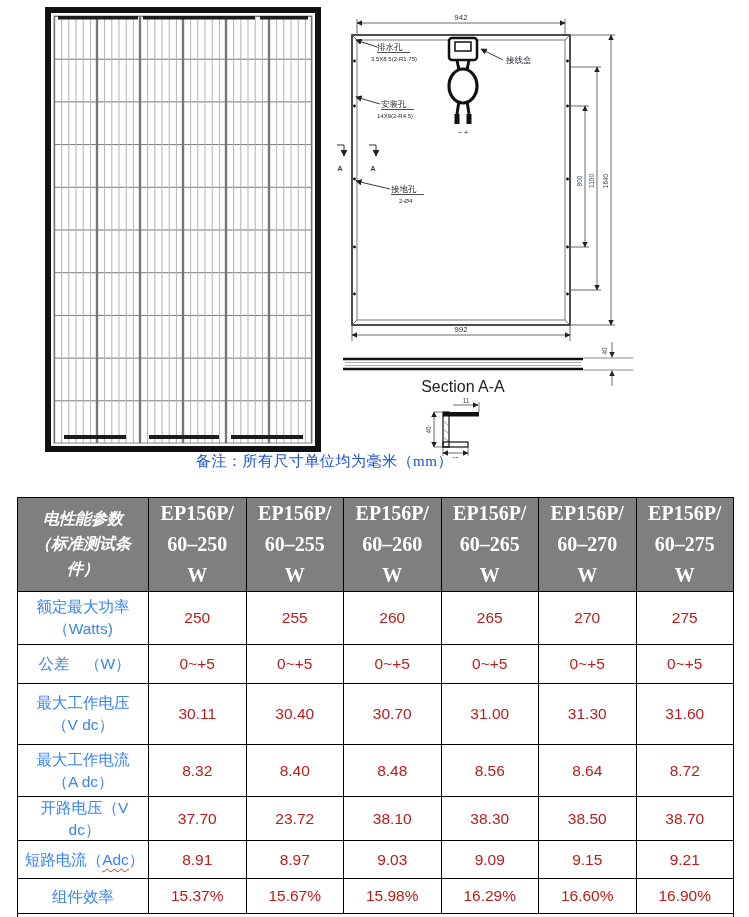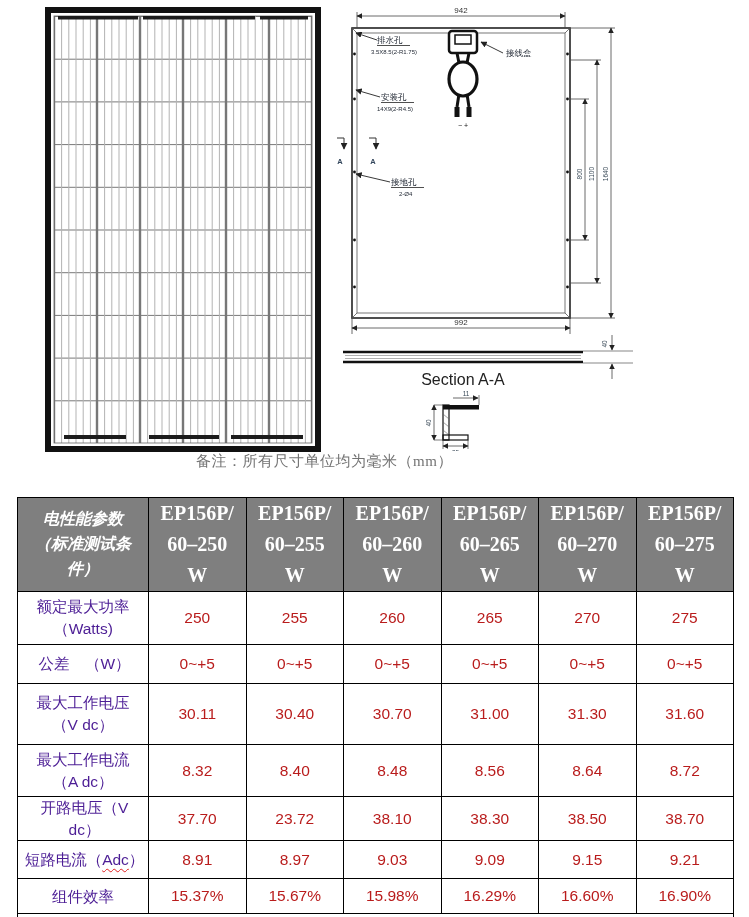--- a/index.html
+++ b/index.html
@@ -2,51 +2,51 @@
 <html><head>
 <meta charset="utf-8">
 <style>
   html,body{margin:0;padding:0;}
   body{
     width:749px;height:917px;position:relative;background:#fff;
     font-family:"Liberation Sans",sans-serif;color:#1a1a1a;overflow:hidden;
   }
   
   .panel-view{position:absolute;left:44px;top:6px;width:278px;height:447px;}
-  .tech-view{position:absolute;left:333px;top:4px;width:400px;height:447px;}
+  .tech-view{position:absolute;left:333px;top:11px;width:400px;height:447px;}
   svg text{font-family:"Liberation Sans",sans-serif;}
   .dimtxt{fill:#3a4a58;font-size:6.5px;}
   .dimbig{fill:#333;font-size:8px;}
   .cjklab{fill:#1d2430;font-size:8.5px;}
   .speclab{fill:#1d2430;font-size:6px;}
   .sectlab{fill:#222;font-size:16px;}
   .amark{fill:#33465c;font-size:7.5px;font-weight:bold;}
   
   .note{
     position:absolute;left:152px;top:452px;width:345px;height:22px;
     text-align:center;font-family:"Liberation Serif",serif;
-    font-size:15px;color:#737373;letter-spacing:.5px;
+    font-size:15px;color:#1d4ed8;letter-spacing:.5px;
   }
   
   table.spec{
     position:absolute;left:17px;top:497px;width:716px;
     border-collapse:collapse;table-layout:fixed;
     font-family:"Liberation Sans",sans-serif;
   }
   table.spec td{
     border:1.6px solid #000;text-align:center;vertical-align:middle;
     padding:0 2px;overflow:hidden;
   }
   td.h{
     background:#7f7f7f;color:#fff;font-weight:bold;
     white-space:pre-line;line-height:1.55;
   }
   td.h.param{font-size:16px;font-style:italic;}
   td.h.model{font-family:"Liberation Serif",serif;font-size:20px;}
-  td.lbl{font-size:15.5px;white-space:pre-line;line-height:1.4;color:#4c1d95;}
+  td.lbl{font-size:15.5px;white-space:pre-line;line-height:1.4;color:#3b82f6;}
   td.lbl.l{text-align:center;padding-left:5px;}
   td.val{font-size:15.5px;color:#b91c1c;}
   .wavy{
     text-decoration:underline;text-decoration-style:wavy;
     text-decoration-color:#e02020;text-underline-offset:3px;
     text-decoration-thickness:1px;
   }
   tr.empty td{height:8px;padding:0;}
 </style>
 </head>

